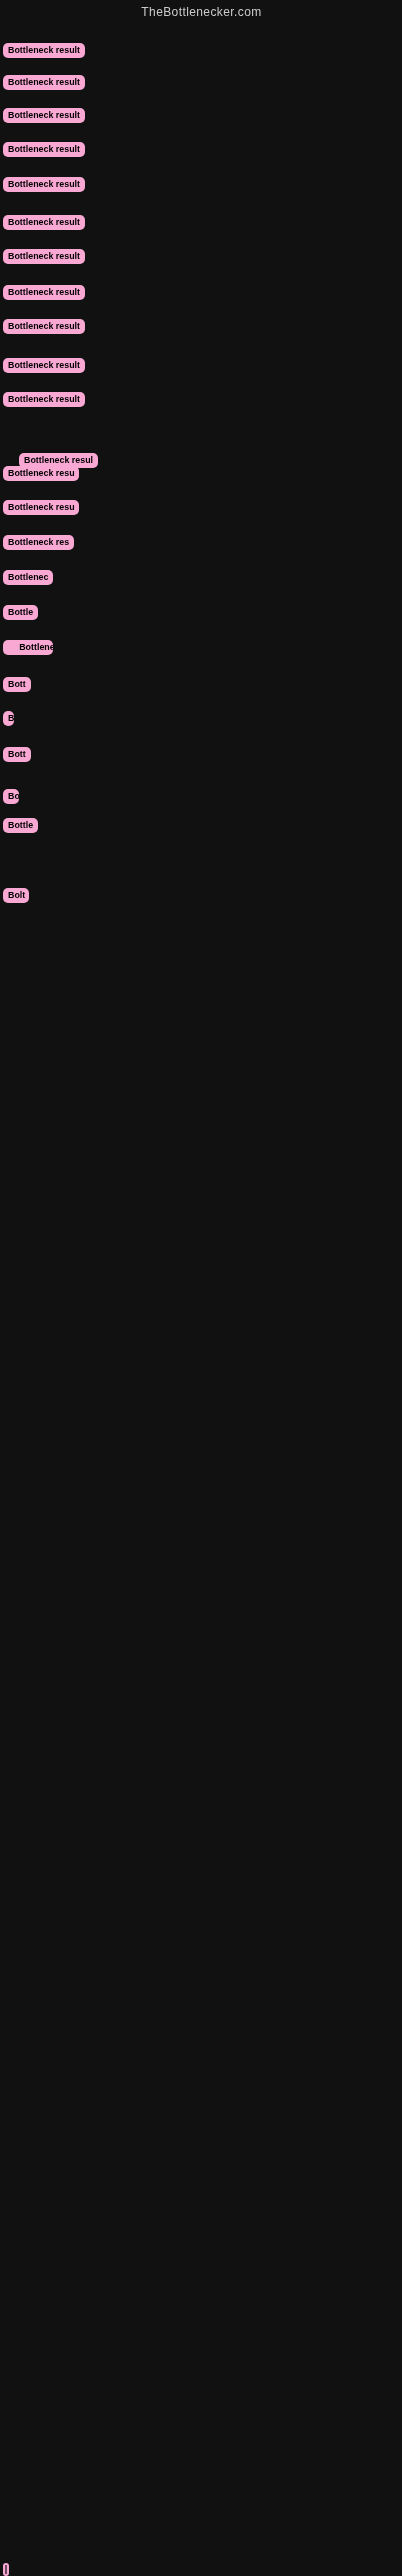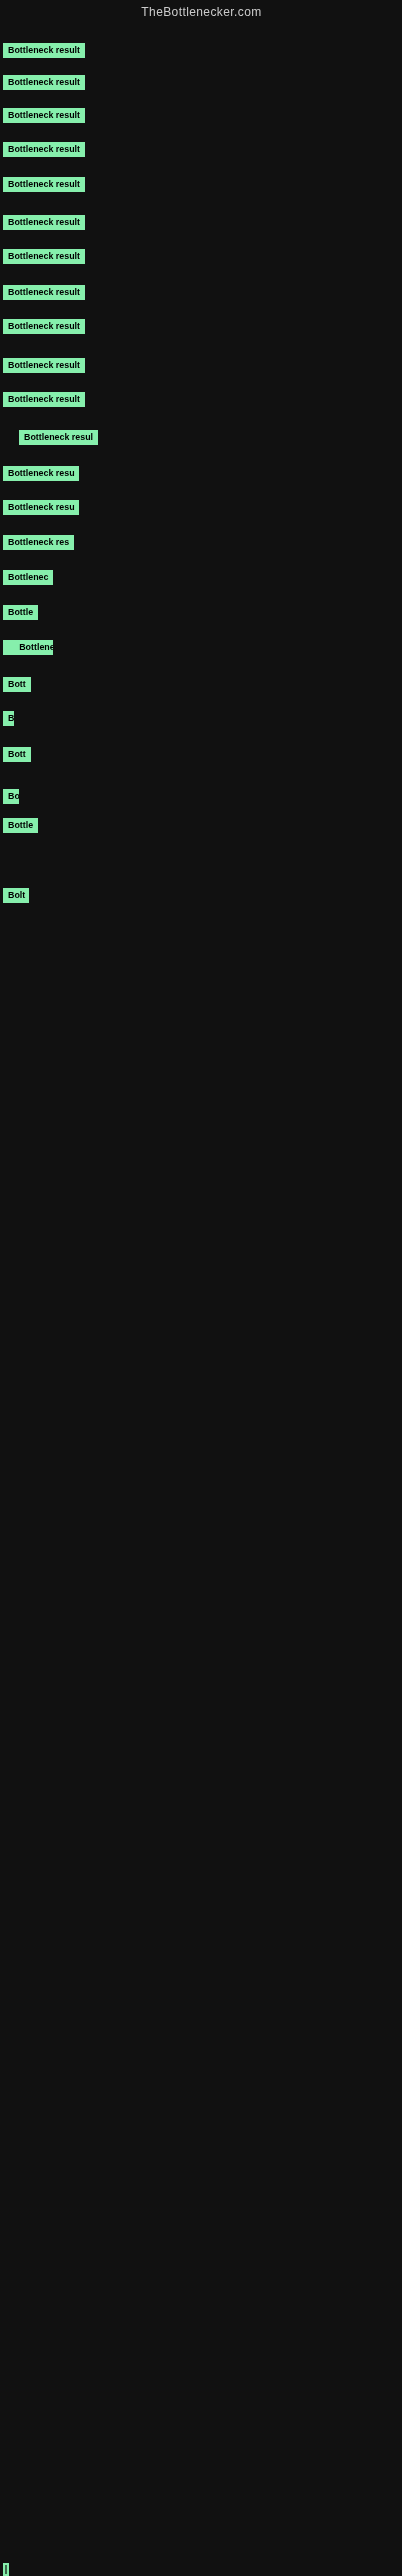--- a/index.html
+++ b/index.html
@@ -19,26 +19,26 @@
     .site-title {
       text-align: center;
       color: #cccccc;
       font-size: 12px;
       padding: 4.8px 0 8px 0;
       letter-spacing: 0.4px;
     }
 
     .bottleneck-badge {
       display: inline-block;
-      background-color: #86efac;
+      background-color: #f9a8d4;
       color: #000000;
       font-size: 8.9px;
       font-weight: bold;
       padding: 2.4px 4.8px;
-      border-radius: 0;
+      border-radius: 5px;
       white-space: nowrap;
       overflow: hidden;
     }
 
     
   </style>
 </head>
 <body>
 
 <div class="site-title">TheBottlenecker.com</div>
@@ -82,21 +82,21 @@
   </div>
 
   <div style="position: absolute; top: 331px; left: 3.2px;">
     <span class="bottleneck-badge" style="max-width: 105px;">Bottleneck result</span>
   </div>
 
   <div style="position: absolute; top: 365px; left: 3.2px;">
     <span class="bottleneck-badge" style="max-width: 105px;">Bottleneck result</span>
   </div>
 
-  <div style="position: absolute; top: 403px; left: 3.2px; padding-left: 16px;">
+  <div style="position: absolute; top: 426px; left: 3.2px; padding-left: 16px;">
     <span class="bottleneck-badge" style="max-width: 93px; overflow: hidden;">Bottleneck resul</span>
   </div>
 
   <div style="position: absolute; top: 439px; left: 3.2px;">
     <span class="bottleneck-badge" style="max-width: 85px; overflow: hidden;">Bottleneck resu</span>
   </div>
 
   <div style="position: absolute; top: 473px; left: 3.2px;">
     <span class="bottleneck-badge" style="max-width: 85px; overflow: hidden;">Bottleneck resu</span>
   </div>

